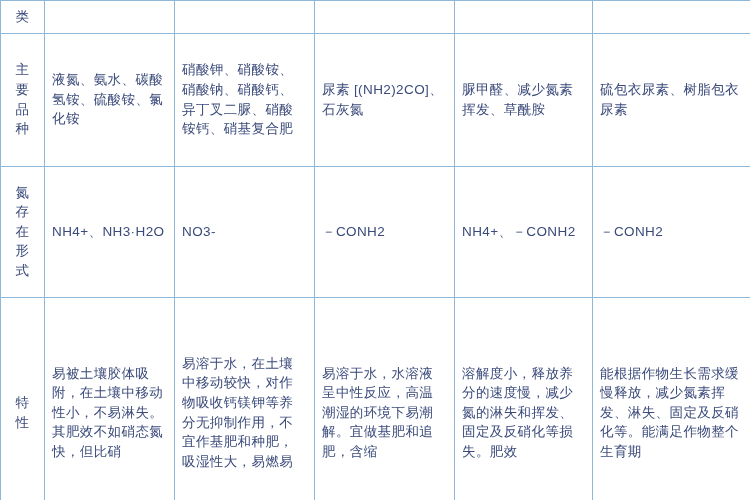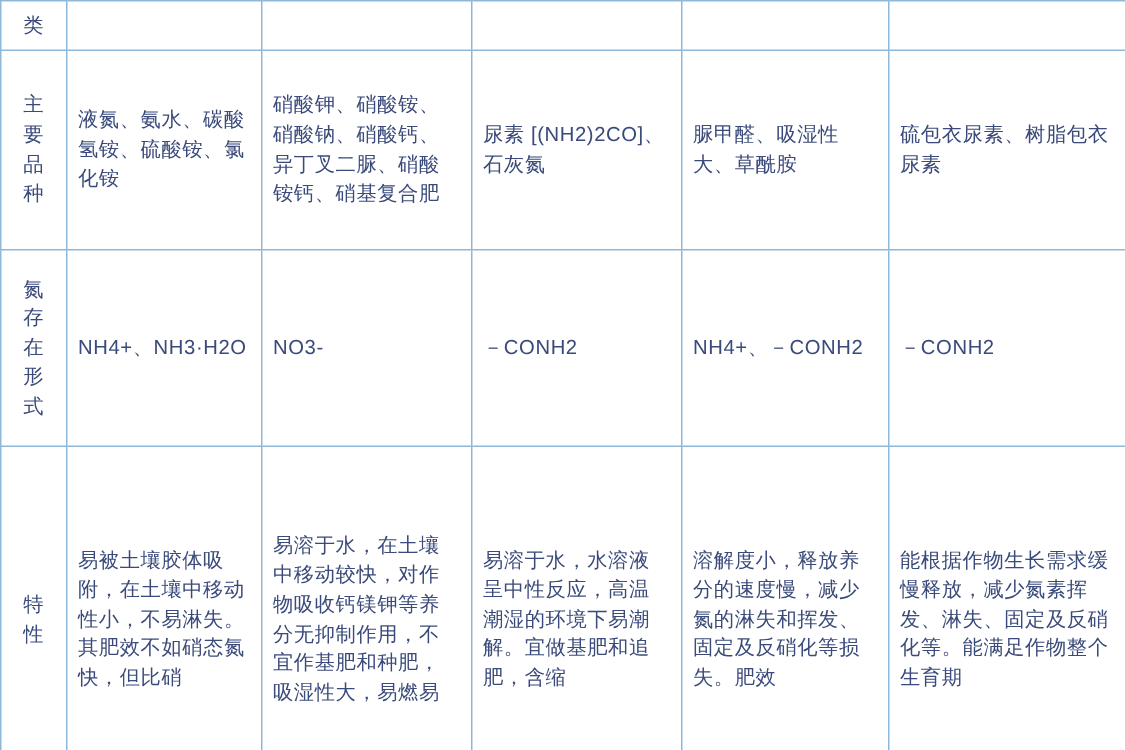--- a/index.html
+++ b/index.html
@@ -94,21 +94,21 @@
       <tr class="row-kinds">
         <td class="rowhead">
           <span>主</span>
           <span>要</span>
           <span>品</span>
           <span>种</span>
         </td>
         <td>液氮、氨水、碳酸氢铵、硫酸铵、氯化铵</td>
         <td>硝酸钾、硝酸铵、硝酸钠、硝酸钙、异丁叉二脲、硝酸铵钙、硝基复合肥</td>
         <td>尿素 [(NH2)2CO]、石灰氮</td>
-        <td>脲甲醛、吸湿性大、草酰胺</td>
+        <td>脲甲醛、减少氮素挥发、草酰胺</td>
         <td>硫包衣尿素、树脂包衣尿素</td>
       </tr>
 
       <tr class="row-form">
         <td class="rowhead">
           <span>氮</span>
           <span>存</span>
           <span>在</span>
           <span>形</span>
           <span>式</span>

